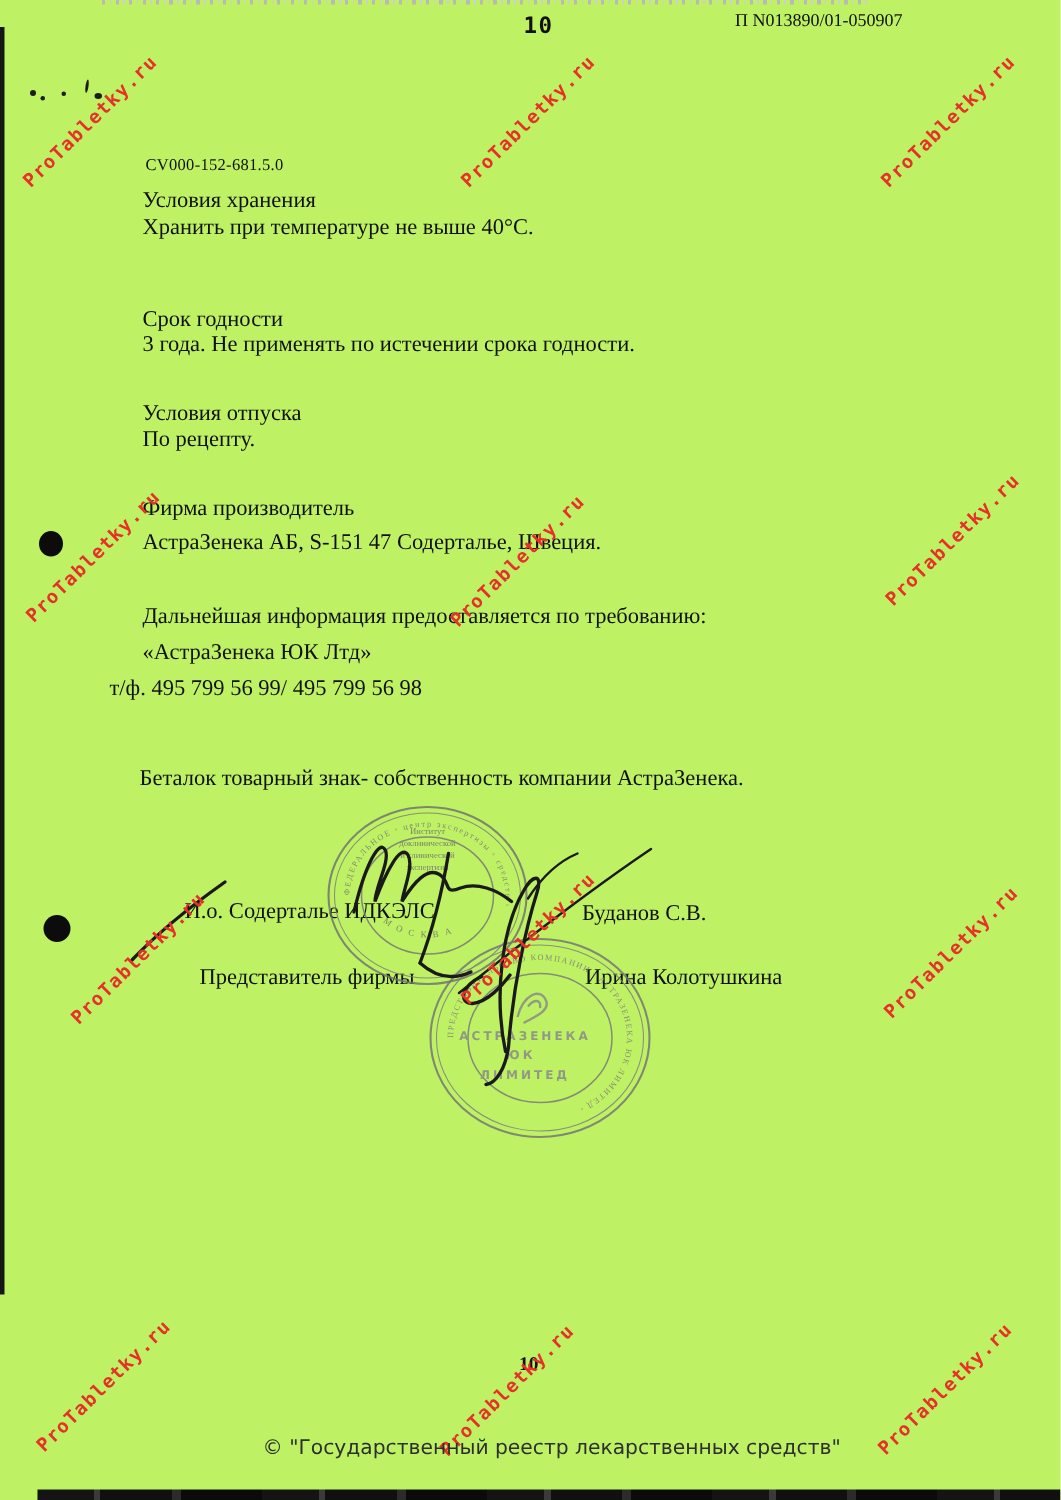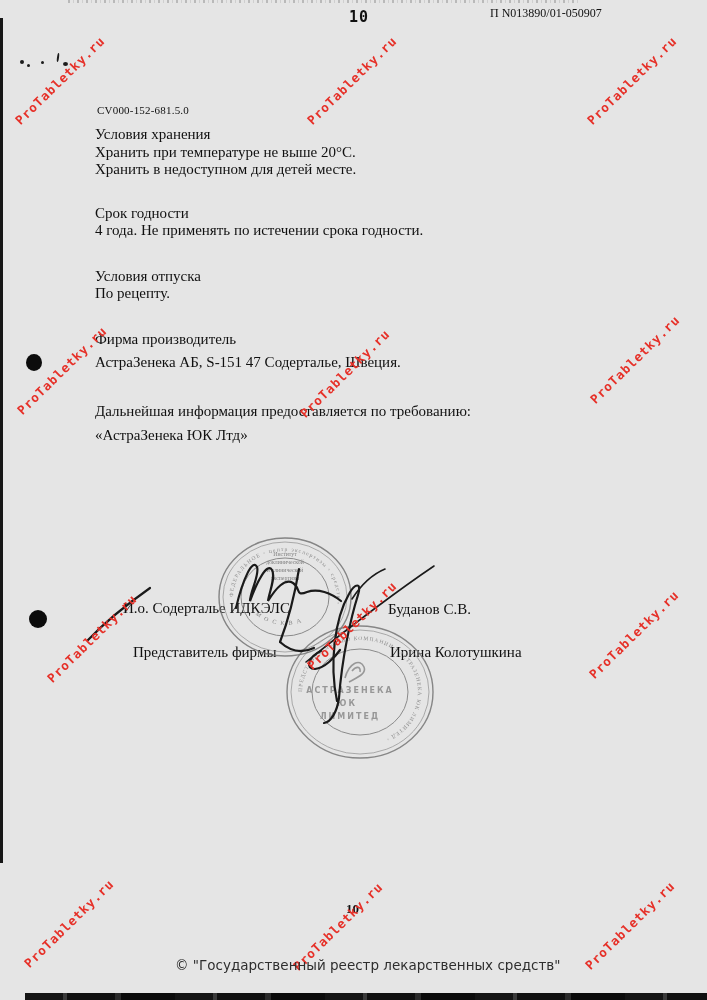--- a/index.html
+++ b/index.html
@@ -1,18 +1,18 @@
 <!DOCTYPE html>
 <html><head>
 <meta charset="utf-8">
 <style>
   html,body{margin:0;padding:0;}
   body{width:707px;height:1000px;background:#ffffff;position:relative;overflow:hidden;
        font-family:"Liberation Serif", serif;color:#111;}
-  .page{position:absolute;inset:0;background:#e5e5e5;}
+  .page{position:absolute;inset:0;background:#bef264;}
 
   
   .top-strip{position:absolute;left:68px;top:0;width:512px;height:3px;z-index:3;
     background:repeating-linear-gradient(90deg,#b9b9b9 0 2px,transparent 2px 5px,#cfcfcf 5px 6px,transparent 6px 9px);}
   .left-edge{position:absolute;left:0;top:18px;width:3px;height:845px;background:#161616;z-index:3;}
   .bottom-strip{position:absolute;left:25px;right:0;top:993px;height:7px;z-index:3;
     background:repeating-linear-gradient(90deg,#141414 0 38px,#3a3a3a 38px 42px,#101010 42px 90px,#2b2b2b 90px 96px,#0b0b0b 96px 150px);}
   .speck{position:absolute;background:#1c1c1c;border-radius:50%;z-index:3;}
   .hole{position:absolute;background:#0c0c0c;border-radius:50%;z-index:4;}
 
@@ -54,37 +54,38 @@
   <div class="speck" style="left:57px;top:53px;width:2px;height:9px;transform:rotate(8deg)"></div>
   <div class="speck" style="left:63px;top:62px;width:5px;height:4px"></div>
   <div class="hole" style="left:26px;top:354px;width:16px;height:17px"></div>
   <div class="hole" style="left:29px;top:610px;width:18px;height:18px"></div>
 
   <div class="t pageno-top">10</div>
   <div class="t regno">П N013890/01-050907</div>
   <div class="t doccode">CV000-152-681.5.0</div>
 
   <div class="t b" style="left:95px;top:126px">Условия хранения</div>
-  <div class="t" style="left:95px;top:144px">Хранить при температуре не выше 20°С.</div>
-  <div class="t" style="left:95px;top:161px">Хранить в недоступном для детей месте.</div>
+  <div class="t" style="left:95px;top:144px">Хранить при температуре не выше 40°С.</div>
 
   <div class="t b" style="left:95px;top:205px">Срок годности</div>
-  <div class="t" style="left:95px;top:222px">4 года. Не применять по истечении срока годности.</div>
+  <div class="t" style="left:95px;top:222px">3 года. Не применять по истечении срока годности.</div>
 
   <div class="t b" style="left:95px;top:268px">Условия отпуска</div>
   <div class="t" style="left:95px;top:285px">По рецепту.</div>
 
   <div class="t b" style="left:95px;top:331px">Фирма производитель</div>
   <div class="t" style="left:95px;top:354px">АстраЗенека АБ, S-151 47 Содерталье, Швеция.</div>
 
   <div class="contact">
     <div>Дальнейшая информация предоставляется по требованию:</div>
     <div>«АстраЗенека ЮК Лтд»</div>
+    <div class="shift-left">т/ф.  495 799 56 99/ 495 799 56 98</div>
   </div>
 
+  <div class="t" style="left:93px;top:511px">Беталок товарный знак- собственность компании АстраЗенека.</div>
 
   <div class="t" style="left:123px;top:600px">И.о. Содерталье ИДКЭЛС</div>
   <div class="t" style="left:388px;top:601px">Буданов С.В.</div>
   <div class="t" style="left:133px;top:644px">Представитель фирмы</div>
   <div class="t" style="left:390px;top:644px">Ирина Колотушкина</div>
 
   <svg class="stamps-svg" width="707" height="1000" viewBox="0 0 707 1000">
     <defs>
       <filter id="blur1">
           <feGaussianBlur stdDeviation="0.45"></feGaussianBlur>

